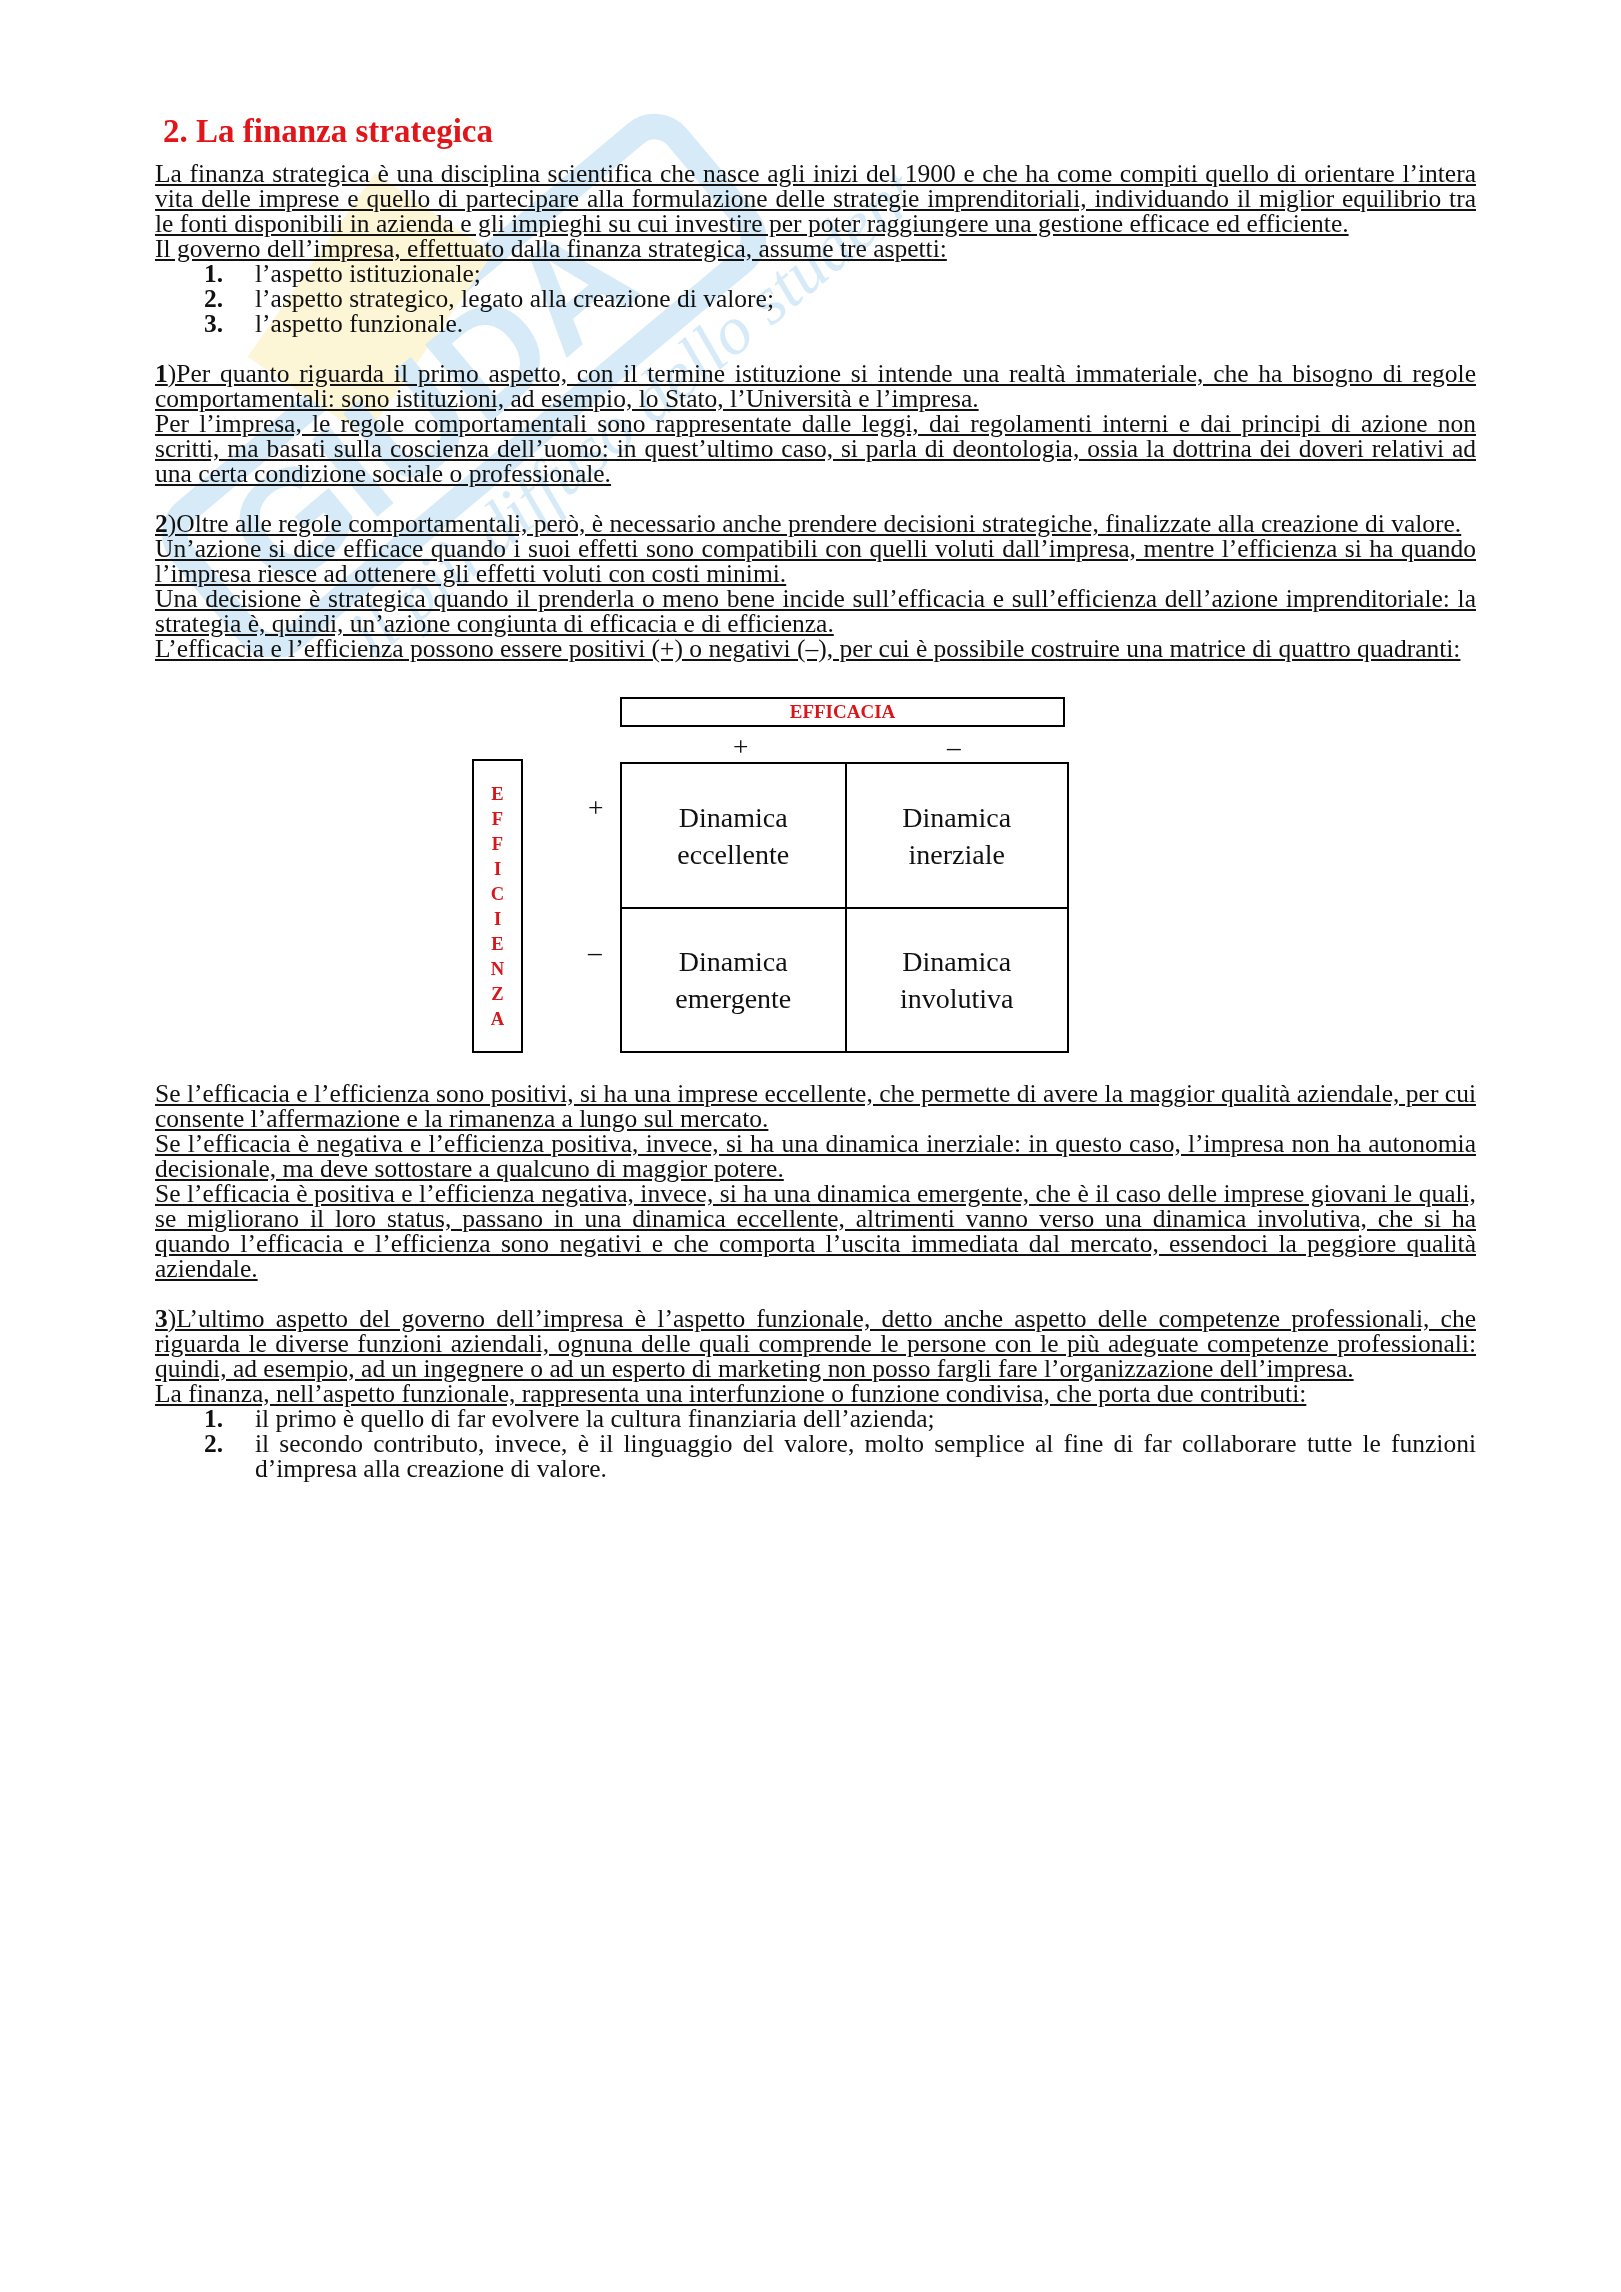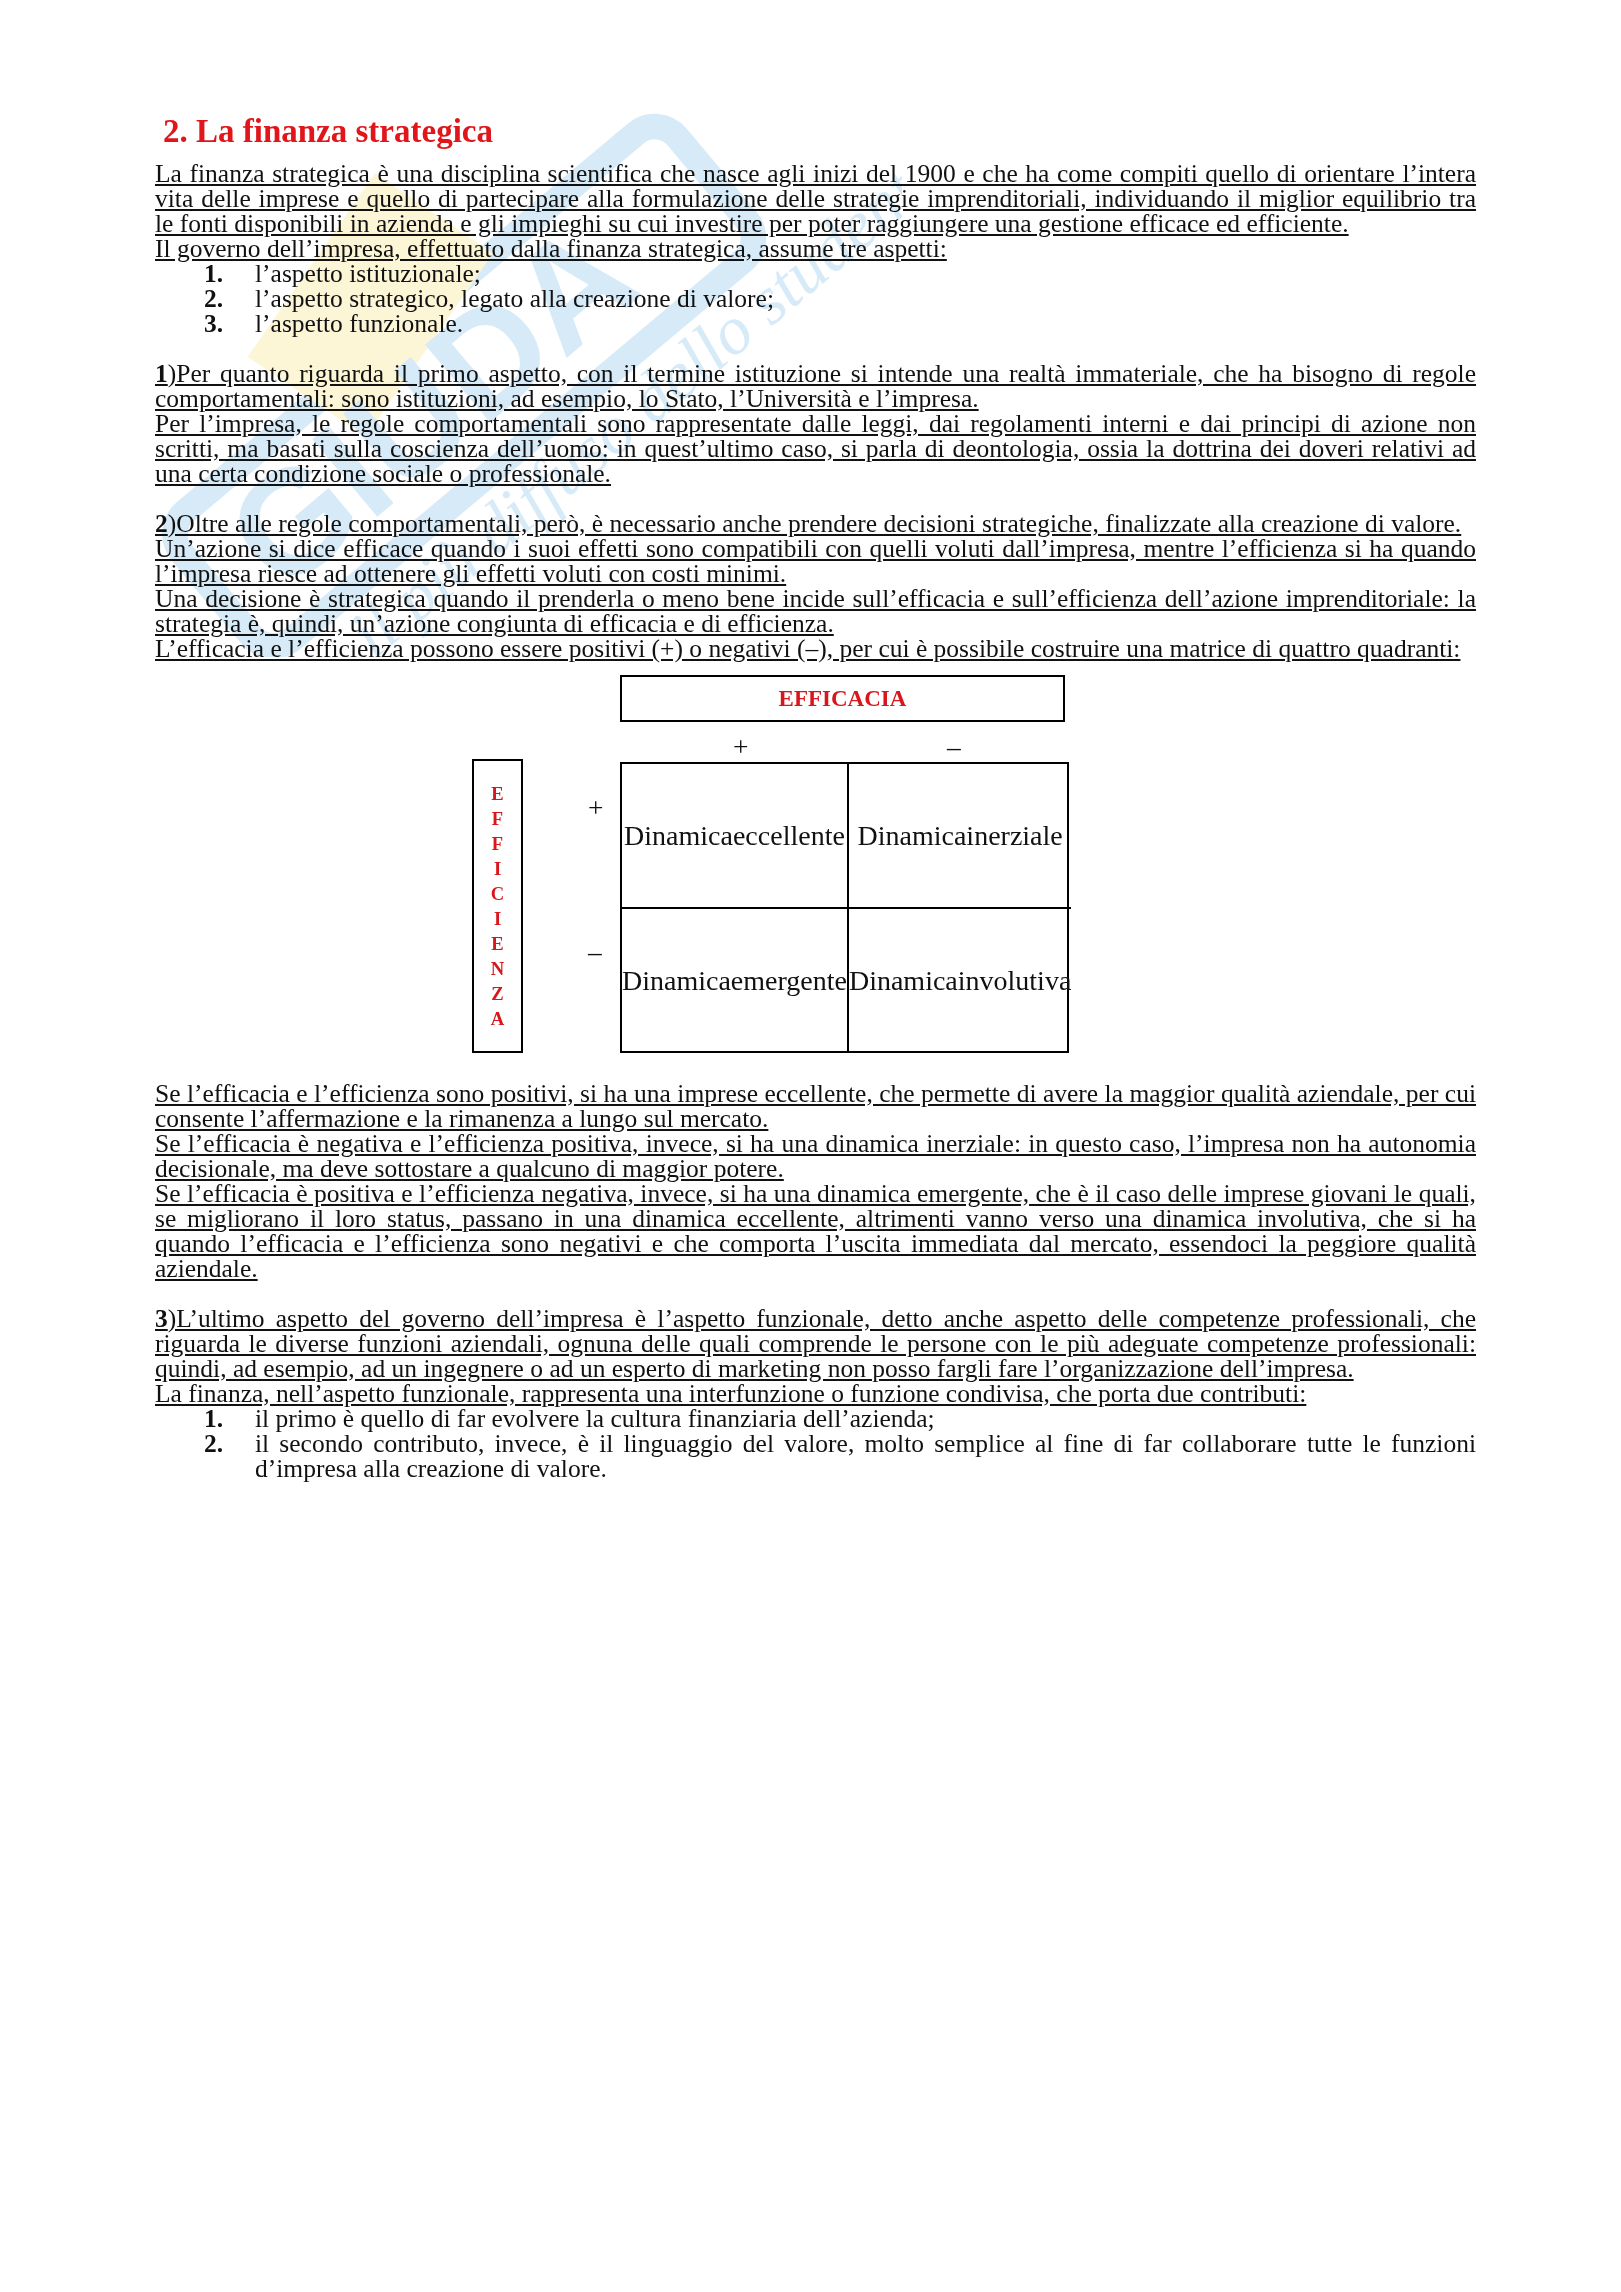--- a/index.html
+++ b/index.html
@@ -9,31 +9,31 @@
   .content { position: absolute; left: 155px; top: 102px; width: 1321px;
     font-family: "Liberation Serif", serif; font-size: 25.5px; line-height: 25px; color: #111; }
   .title { color: #e0161b; font-weight: bold; font-size: 33px; line-height: 43px; margin: 8px; }
   p { margin: 0; text-align: justify; text-decoration: underline; }
   .gap { height: 25px; }
   ol { margin: 0; padding: 0; list-style: none; }
   ol li { position: relative; padding-left: 51px; margin-left: 49px; text-align: justify; }
   ol li .num { position: absolute; left: 0; top: 0; font-weight: bold; }
   .b { font-weight: bold; }
   .diagram { position: relative; height: 412px; margin-top: 7.8px; }
-  .efficacia-box { position: absolute; left: 465px; top: 6px; width: 445px; height: 47px; border: 2.5px solid #000;
+  .efficacia-box { position: absolute; left: 465px; top: 28px; width: 445px; height: 30px; border: 2.5px solid #000;
     box-sizing: border-box; display: flex; align-items: center; justify-content: center;
-    color: #d8161b; font-weight: bold; font-size: 23px; }
+    color: #d8161b; font-weight: bold; font-size: 19px; }
   .col-sign { position: absolute; top: 65px; font-size: 27.4px; line-height: 27.4px; }
   .efficienza-box { position: absolute; left: 317px; top: 90px; width: 51px; height: 294px; border: 2.5px solid #000;
     box-sizing: border-box; display: flex; flex-direction: column; align-items: center; justify-content: center;
     color: #d8161b; font-weight: bold; font-size: 18.6px; line-height: 25px; }
   .row-sign { position: absolute; left: 433px; font-size: 27.4px; }
   .grid { position: absolute; left: 465px; top: 93px; width: 449px; height: 291px; border: 2.5px solid #000; box-sizing: border-box;
     display: grid; grid-template-columns: 1fr 1fr; grid-template-rows: 1fr 1fr; }
-  .cell { display: flex; flex-direction: row; align-items: center; justify-content: center; font-size: 28px; line-height: 37px; text-align: center; }
+  .cell { display: flex; flex-direction: column; align-items: center; justify-content: center; font-size: 28px; line-height: 37px; text-align: center; }
   .cell.r { border-left: 2.5px solid #000; }
   .cell.b2 { border-top: 2.5px solid #000; }
 </style>
 </head>
 <body>
 
 <div class="page">
 
   <svg class="watermark" viewBox="0 0 900 560">
     <g transform="rotate(-40 450 280)">

